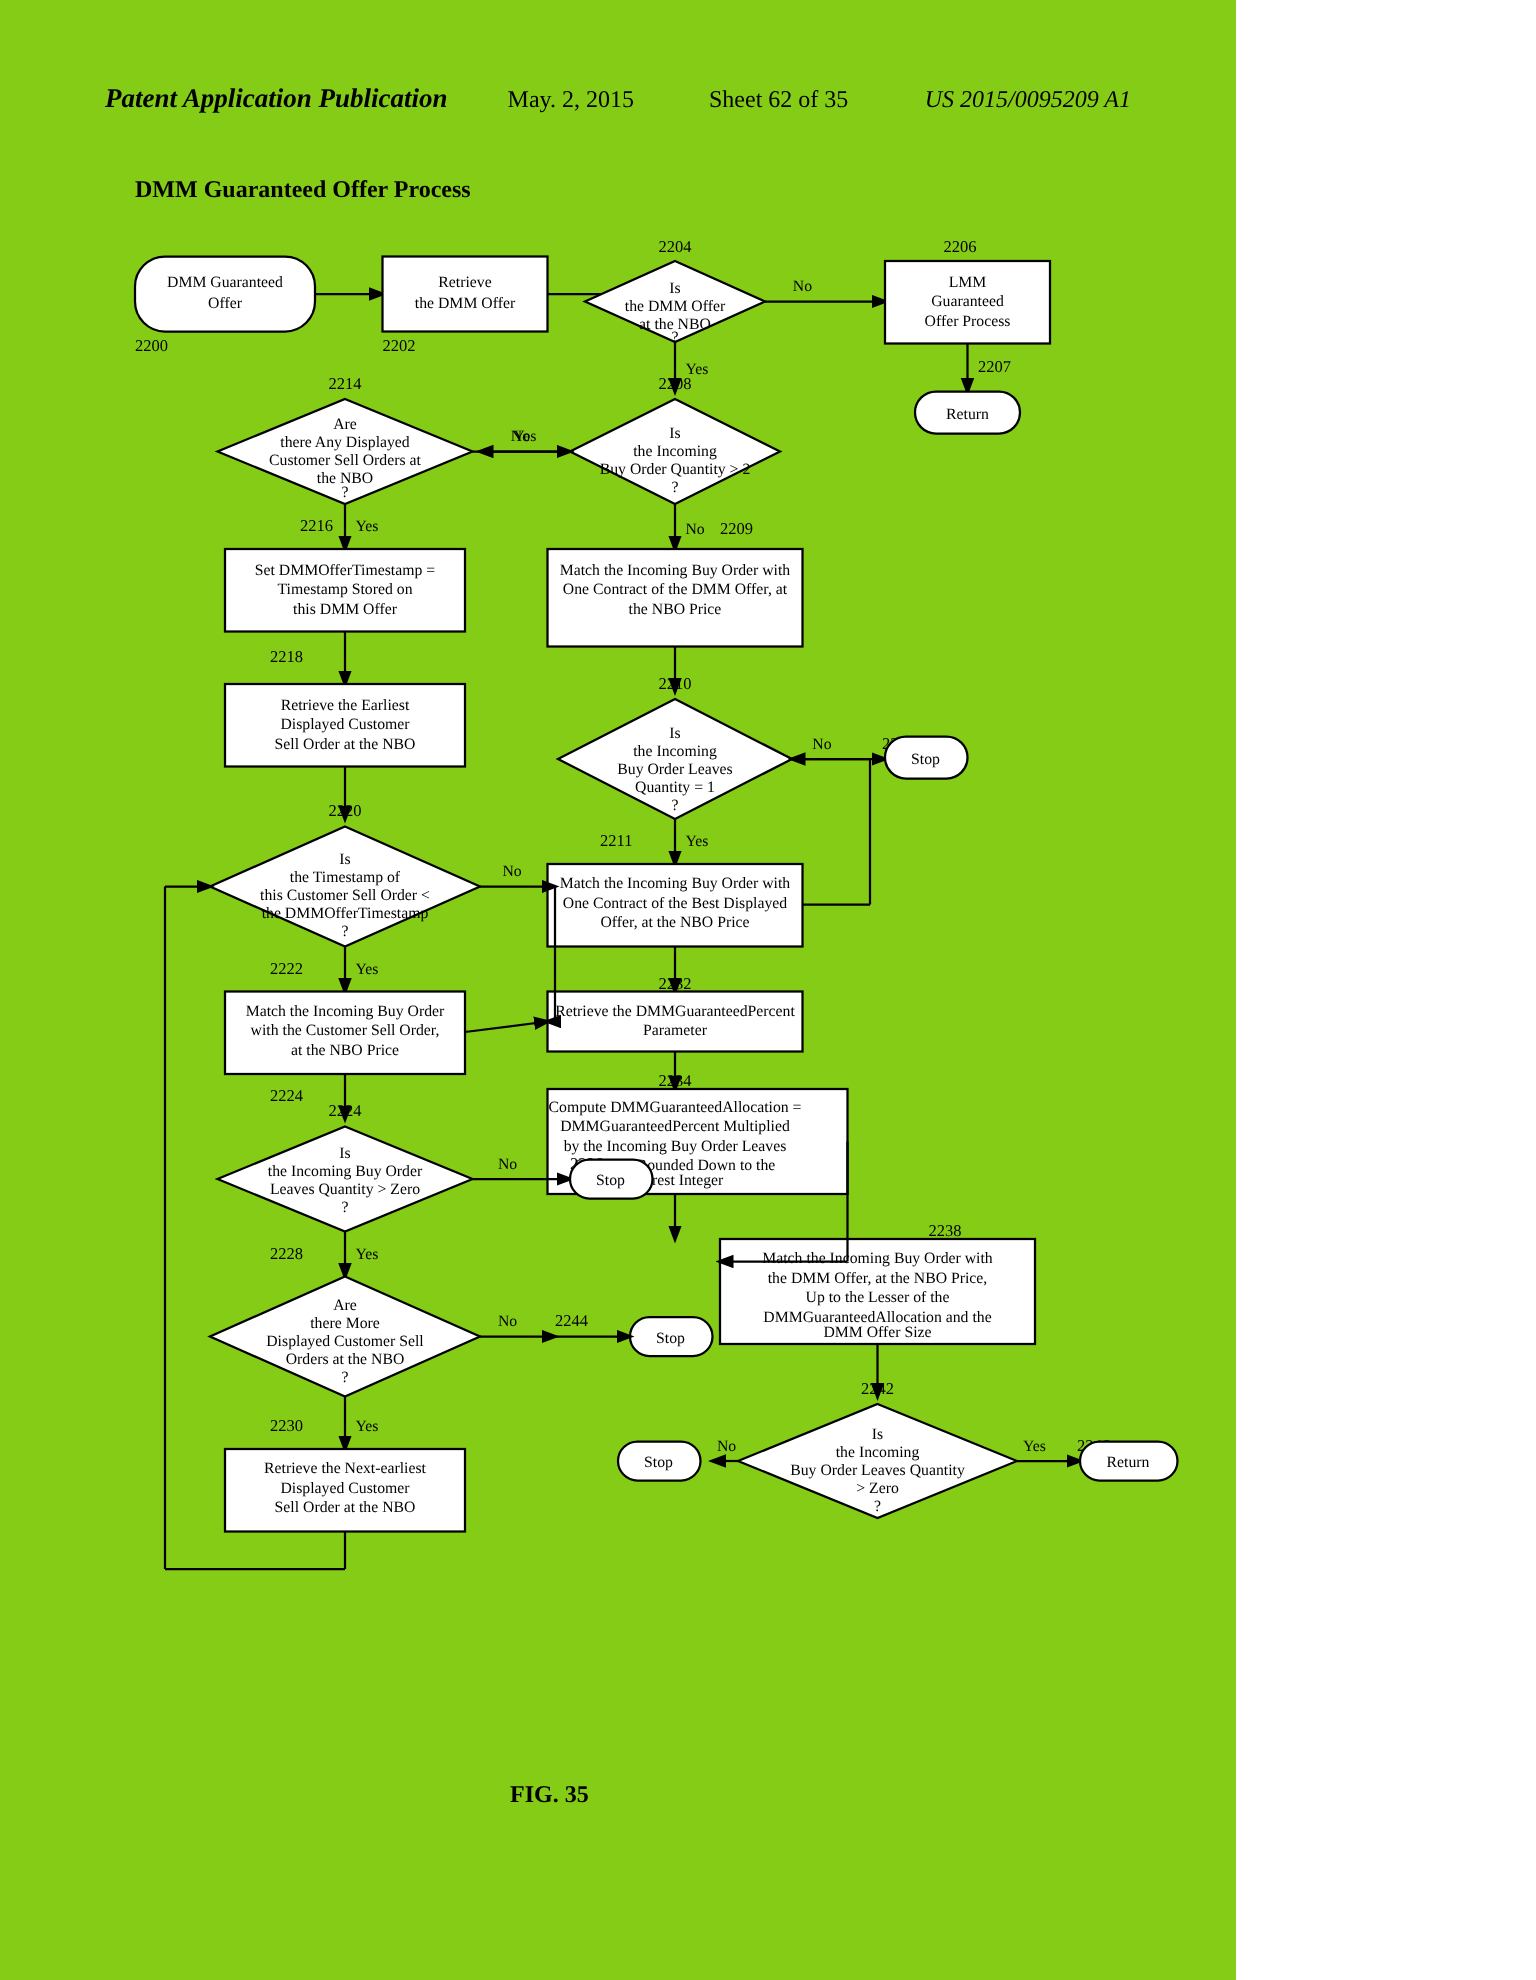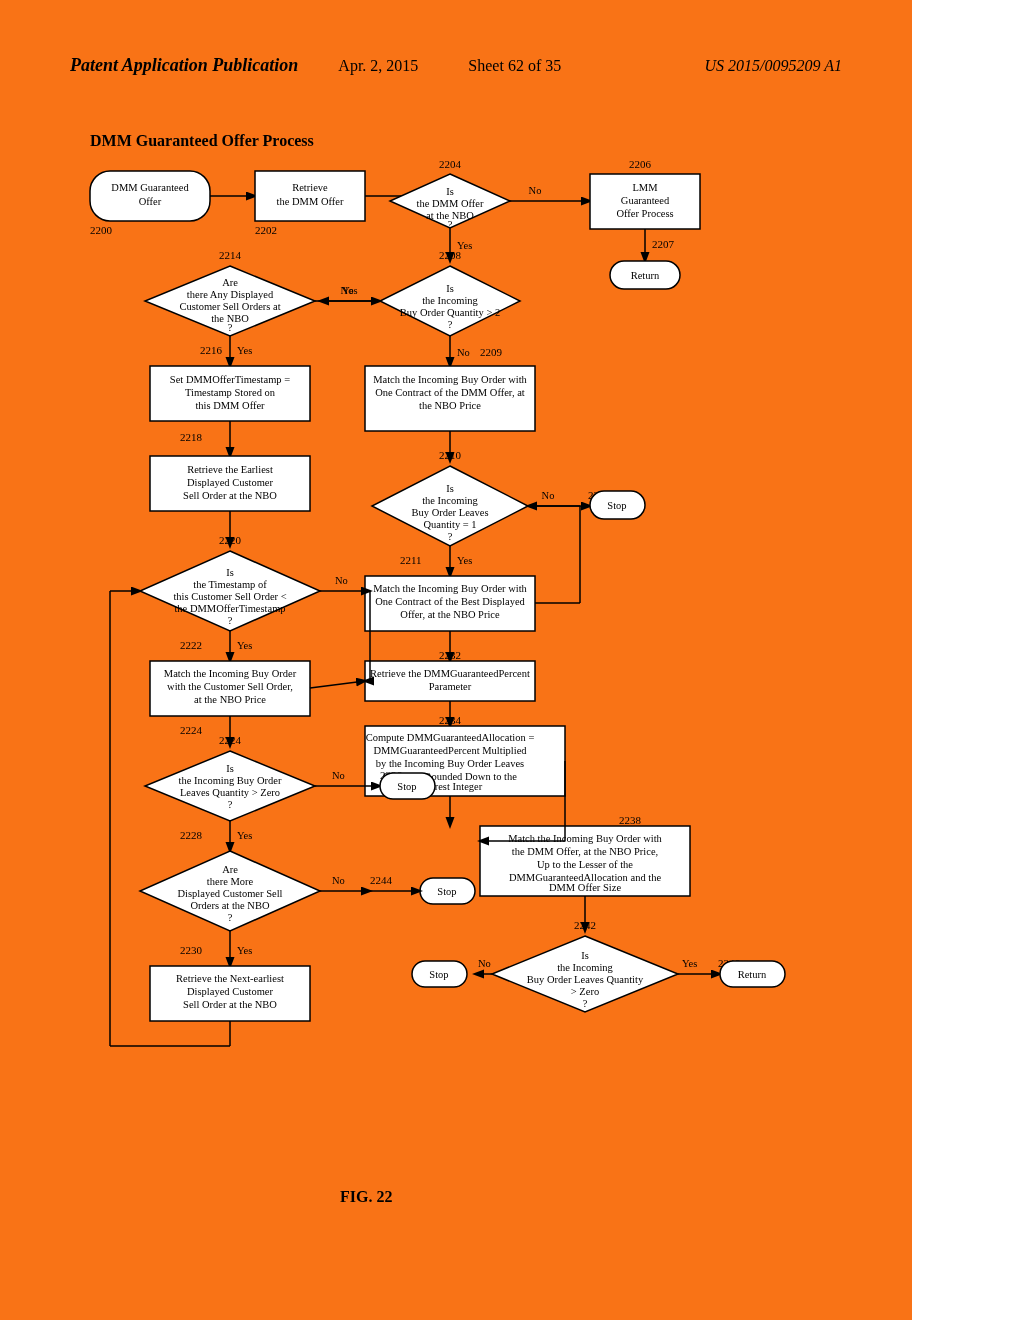--- a/index.html
+++ b/index.html
@@ -5,23 +5,23 @@
     * { margin: 0; padding: 0; box-sizing: border-box; }
     body {
       background: #fff;
       font-family: 'Times New Roman', Times, serif;
       width: 1024px;
       min-height: 1320px;
       position: relative;
       overflow: hidden;
     }
     .page {
-      width: 912px;
+      width: 824px;
       min-height: 1320px;
-      background: #f97316;
+      background: #84cc16;
       position: relative;
       padding: 0;
     }
     .header {
       display: flex;
       align-items: baseline;
       padding: 55px 70px 0 70px;
       gap: 40px;
     }
     .header-title {
@@ -44,21 +44,21 @@
     .diagram-container {
       position: relative;
       margin: 40px 60px 20px 60px;
       height: 1100px;
     }
     .diagram-title {
       font-size: 16px;
       font-weight: bold;
       position: absolute;
       left: 30px;
-      top: 16px;
+      top: 2px;
     }
     svg.flowchart {
       position: absolute;
       top: 0;
       left: 0;
       width: 900px;
       height: 1080px;
     }
     .fig-label {
       position: absolute;
@@ -67,21 +67,21 @@
       font-size: 16px;
       font-weight: bold;
     }
   </style>
 </head>
 <body>
 
 <div class="page">
   <div class="header">
     <span class="header-title">Patent Application Publication</span>
-    <span class="header-date">Apr. 2, 2015</span>
+    <span class="header-date">May. 2, 2015</span>
     <span class="header-sheet">Sheet 62 of 35</span>
     <span class="header-patent">US 2015/0095209 A1</span>
   </div>
 
   <div class="diagram-container">
     <div class="diagram-title">DMM Guaranteed Offer Process</div>
 
     <svg class="flowchart" viewBox="0 0 900 1080">
 
       <defs>
@@ -341,15 +341,15 @@
       <line x1="310" y1="775" x2="360" y2="775" stroke="black" stroke-width="1.5" marker-end="url(#arrow)"></line>
 
       <defs>
         <marker id="arrow" markerWidth="8" markerHeight="8" refX="6" refY="3" orient="auto">
           <path d="M0,0 L0,6 L8,3 z" fill="black"></path>
         </marker>
       </defs>
 
     </svg>
 
-    <div class="fig-label">FIG. 22</div>
+    <div class="fig-label">FIG. 35</div>
   </div>
 </div>
 
 </body></html>

